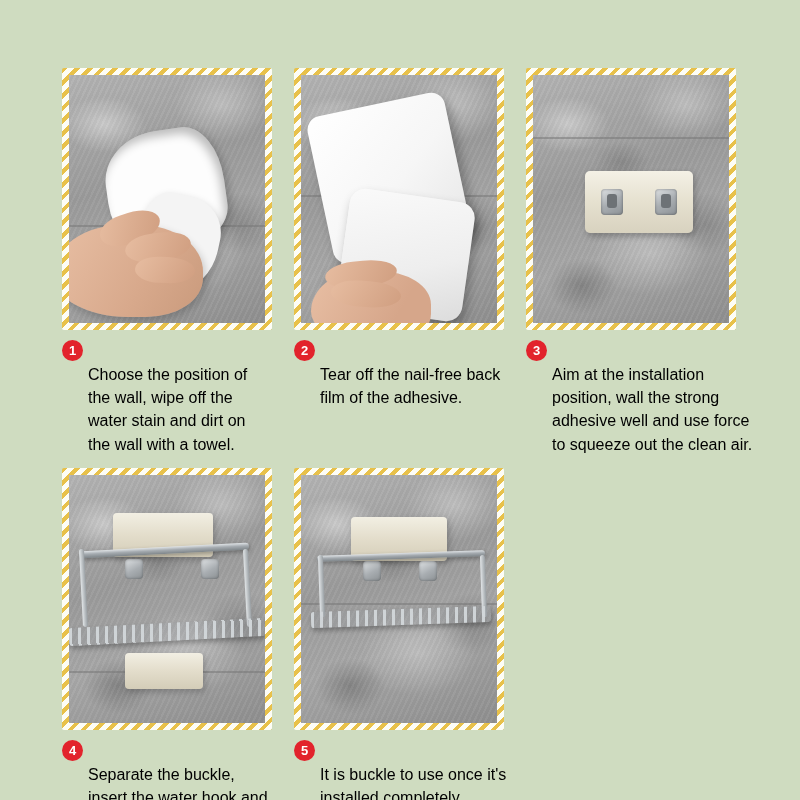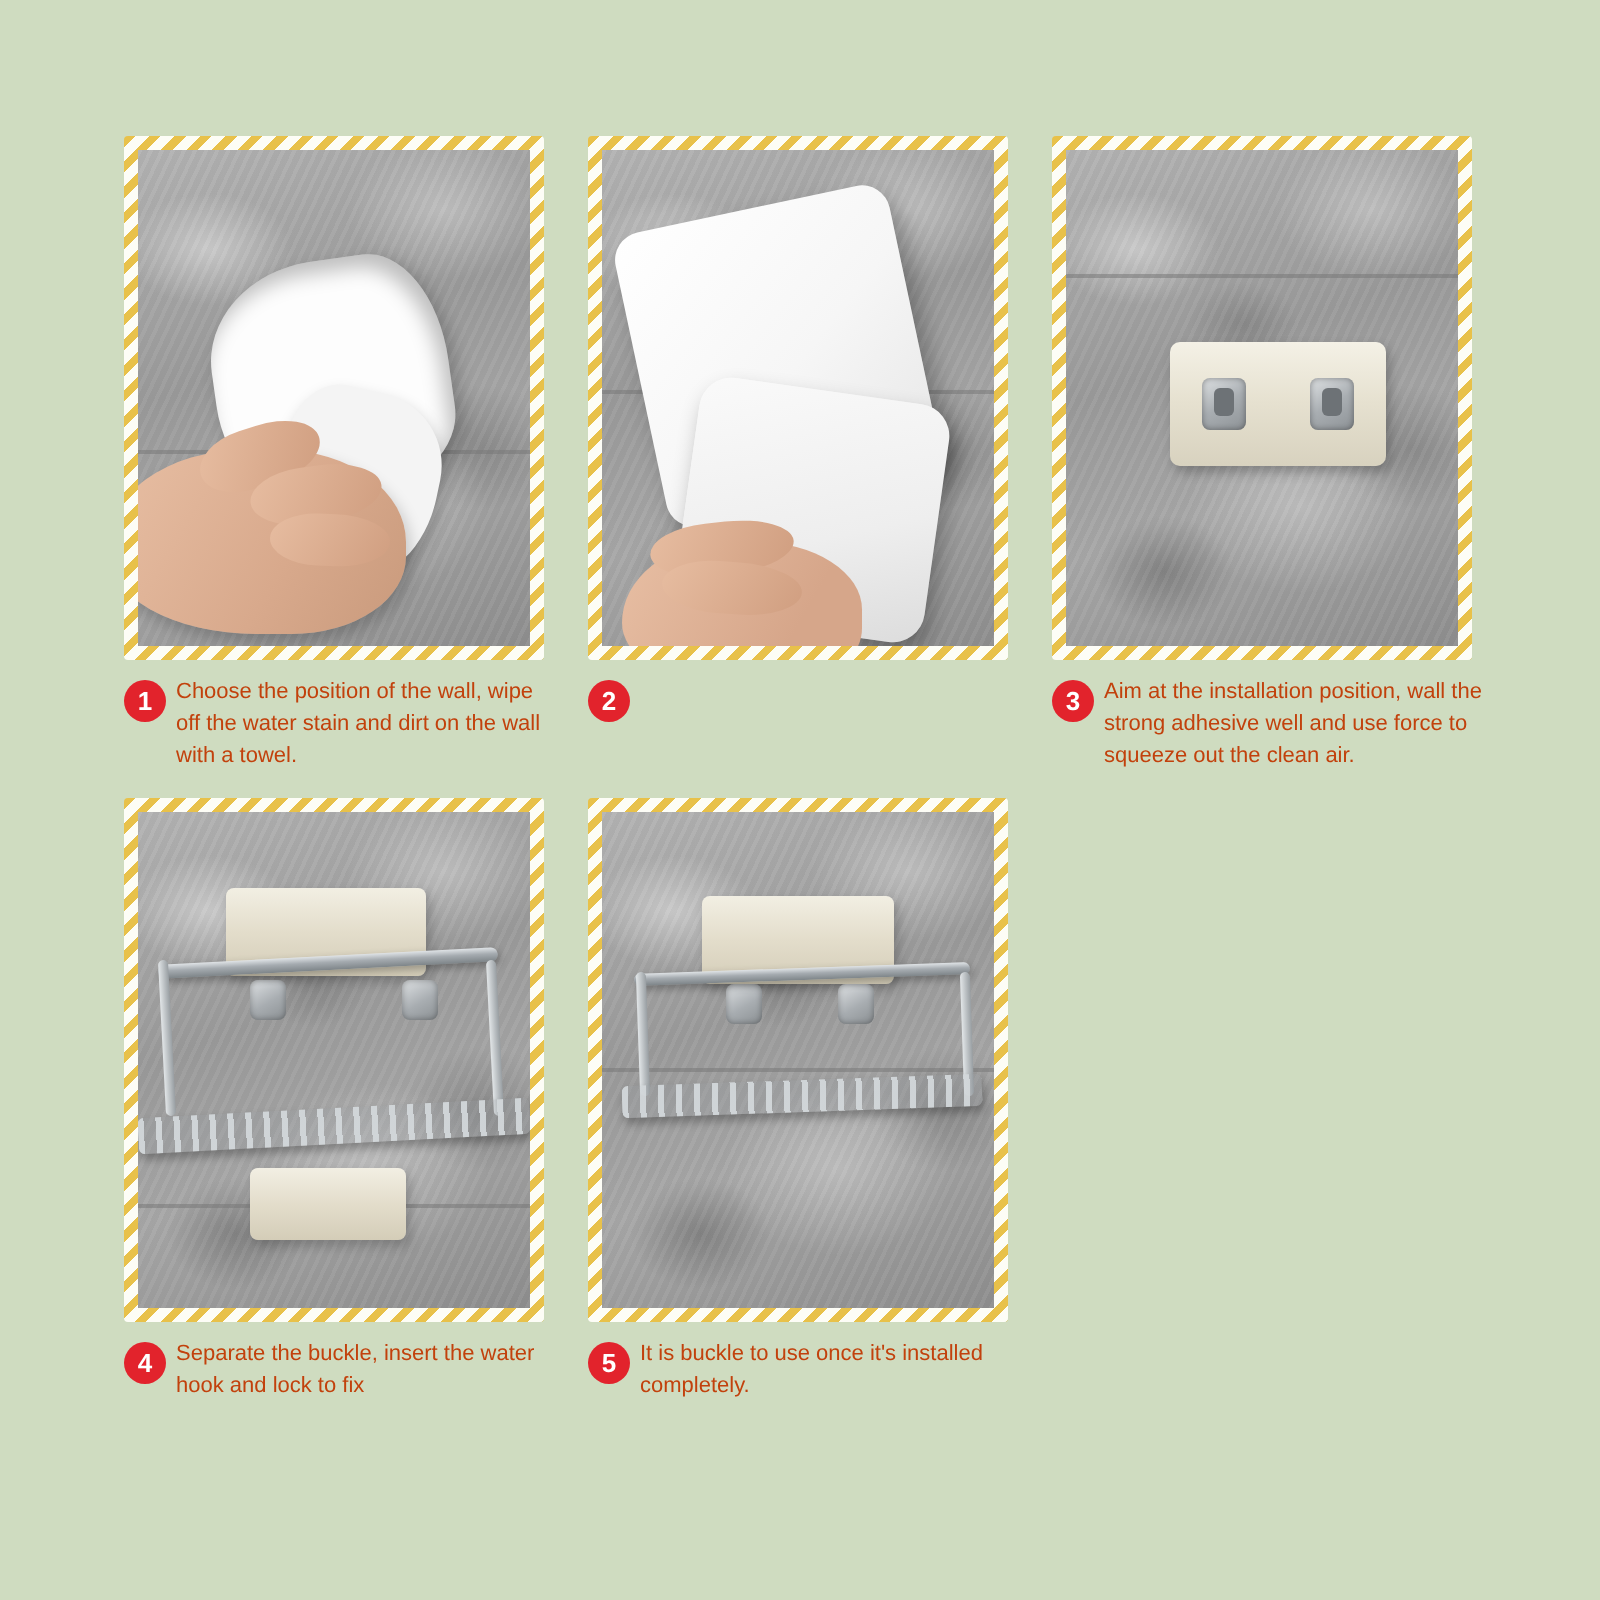--- a/index.html
+++ b/index.html
@@ -239,24 +239,25 @@
     border-radius: 50%;
     background: #e2232c;
     color: #fff;
     font-size: 13px;
     font-weight: bold;
     line-height: 21px;
     text-align: center;
     margin-top: 1px;
   }
   .caption-text {
-    font-size: 11px;
+    font-size: 16px;
     line-height: 1.45;
-    color: #c2410c;
+    color: #000000;
     flex: 1 1 auto;
+    margin-top: 24px;
   }
   .cap-wide {
     width: 232px;
   }
 </style>
 </head>
 <body>
 
 <div class="page">
   <div class="grid">
@@ -289,20 +290,21 @@
             <div class="tile-line" style="left:0;top:120px;width:100%;height:2px;"></div>
             <div class="sheet"></div>
             <div class="sheet2"></div>
             <div class="hand2"></div>
             <div class="finger" style="left:24px;top:186px;width:72px;height:26px;transform:rotate(-6deg);"></div>
             <div class="finger" style="left:30px;top:206px;width:70px;height:26px;transform:rotate(4deg);"></div>
           </div>
         </div>
         <div class="caption">
           <div class="badge">2</div>
+          <div class="caption-text">Tear off the nail-free back film of the adhesive.</div>
         </div>
       </div>
 
       <div class="cell">
         <div class="photo-frame">
           <div class="photo-inner">
             <div class="wall"></div>
             <div class="tile-line" style="left:0;top:62px;width:100%;height:2px;"></div>
             <div class="pad">
               <div class="pad-btn" style="left:16px;">

